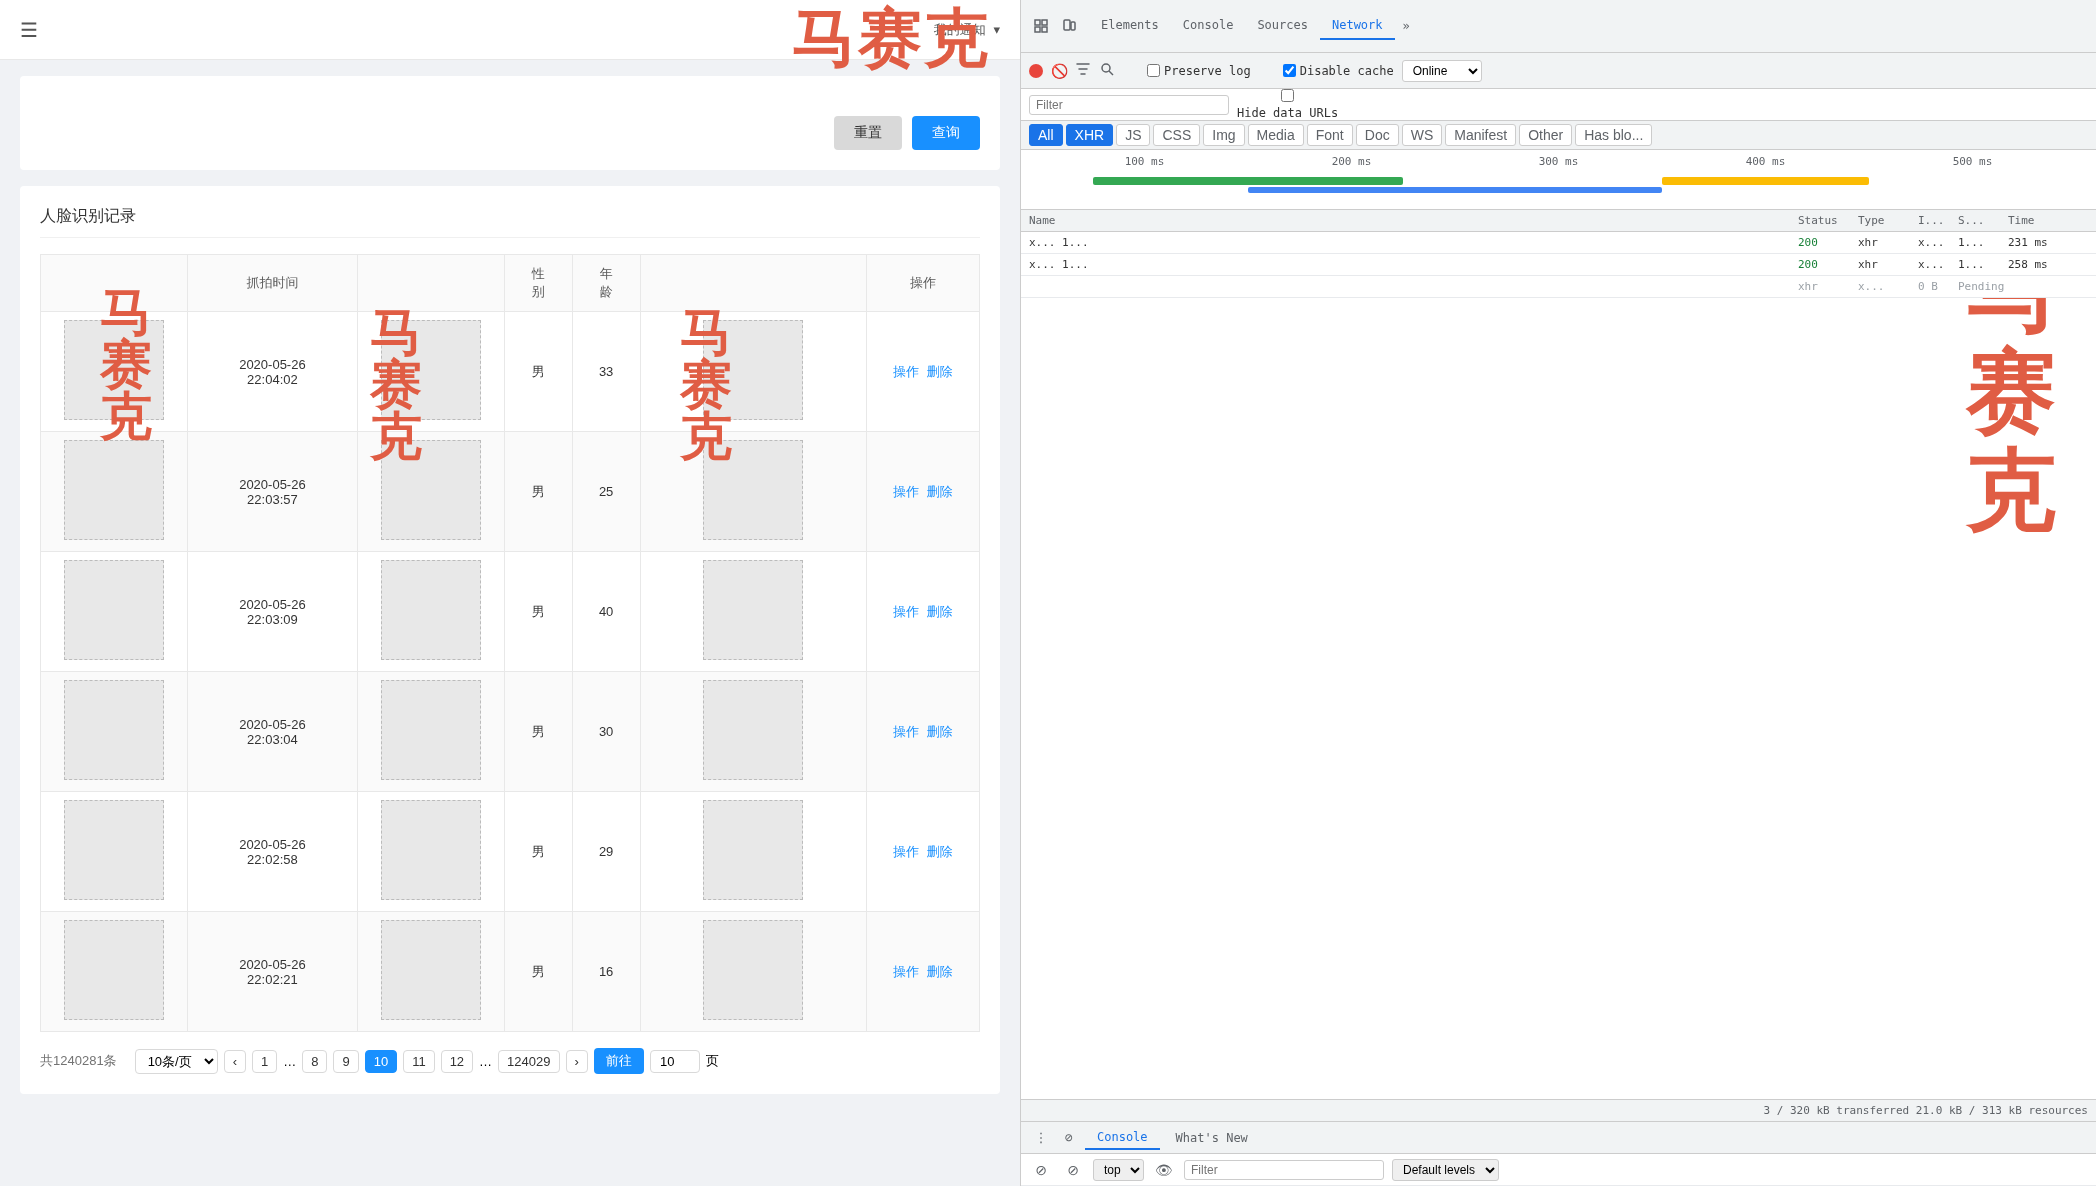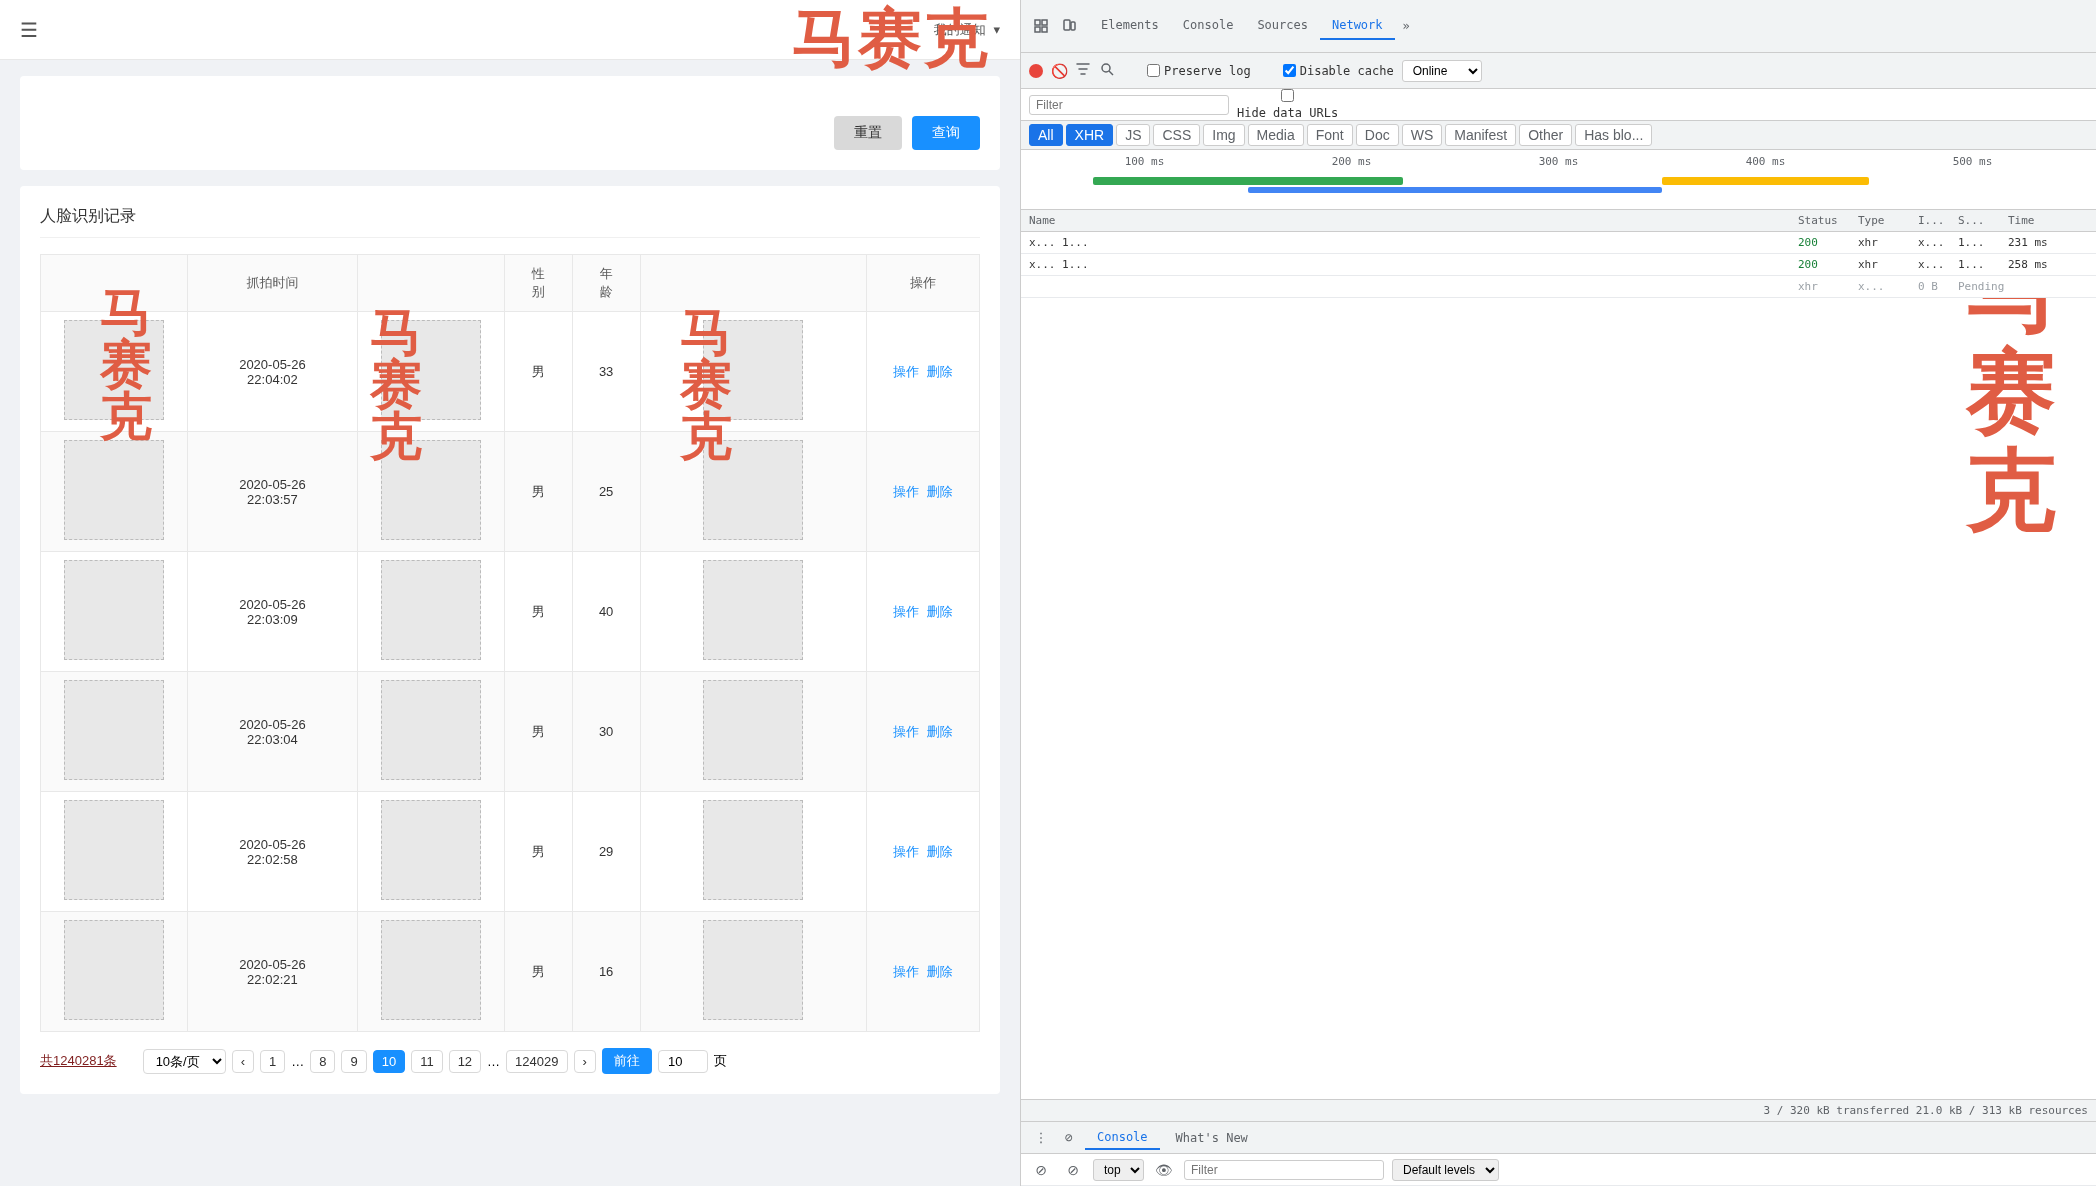--- a/index.html
+++ b/index.html
@@ -124,23 +124,22 @@
     
     .pagination {
       display: flex;
       align-items: center;
       justify-content: flex-start;
       margin-top: 16px;
       gap: 6px;
       font-size: 13px;
     }
     .pagination-info {
-      color: #7f1d1d;
-      margin-right: 20px;
-      text-decoration: underline;
+      color: #737373;
+      margin-right: 12px;
     }
     .page-size-select {
       border: 1px solid #d9d9d9;
       border-radius: 4px;
       padding: 3px 8px;
       font-size: 13px;
       background: #fff;
       cursor: pointer;
     }
     .pagination-btn {

